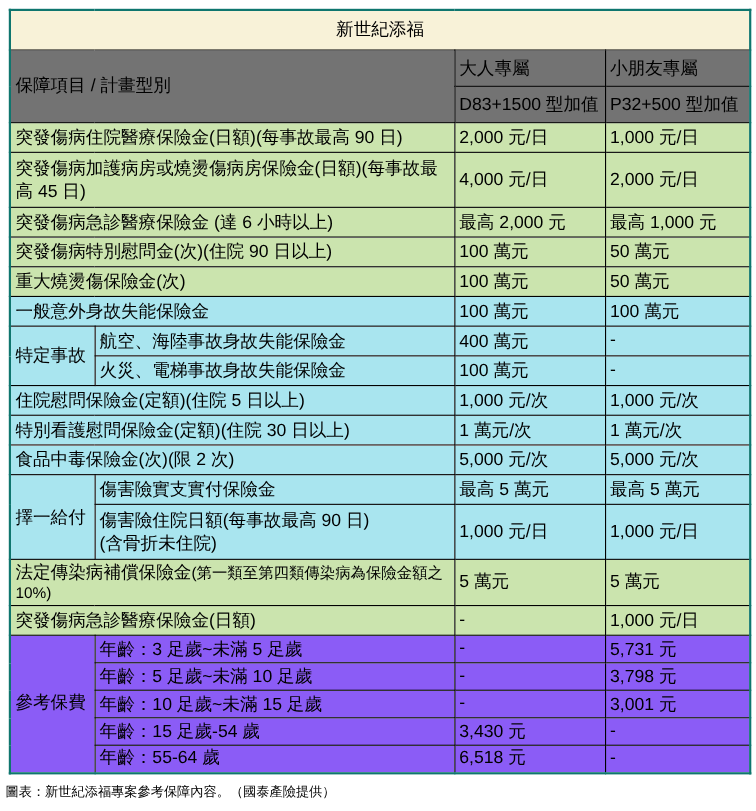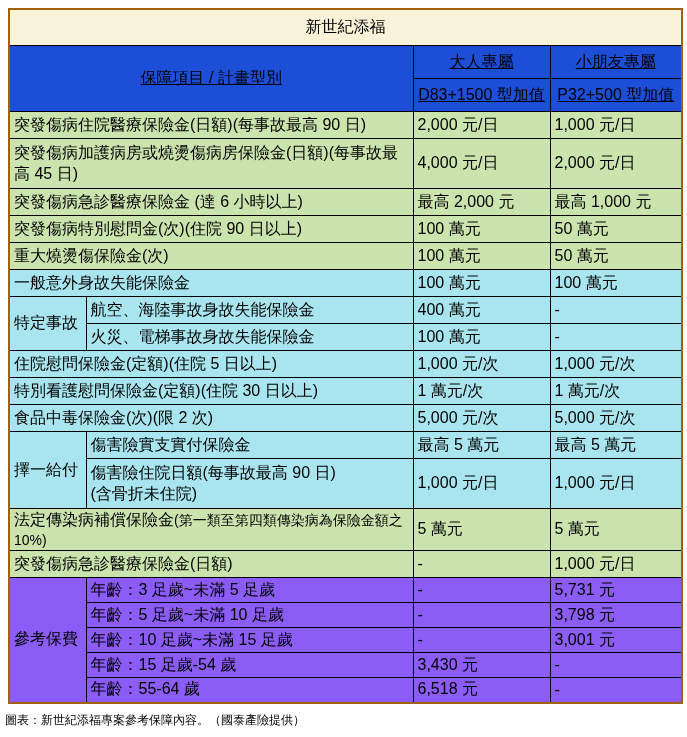--- a/index.html
+++ b/index.html
@@ -9,39 +9,38 @@
     font-family:"Liberation Sans","DejaVu Sans",sans-serif;
     color:#000;
     position:relative;
     overflow:hidden;
   }
   table.benefit{
     position:absolute;left:8px;top:8px;
     width:673px;
     border-collapse:collapse;
     table-layout:fixed;
-    border:2px solid #a16207;
+    border:2px solid #0f766e;
   }
   table.benefit td{
     border:1px solid #000;
     font-size:16px;
     padding:1px 4px;
     overflow:hidden;
   }
   td.title{
     text-align:center;
     font-size:21px;
     background:#f8f2d8;
     height:33px;
   }
   td.hdr{
-    background:#1d4ed8;
-    text-align:center;
+    background:#737373;
+    text-align:left;
     height:30px;
-    text-decoration:underline;
   }
   tr.green td{background:#cbe4ae;}
   tr.cyan td{background:#a9e5ef;}
   tr.pink td{background:#8b5cf6;}
   td.item{text-align:left;padding-left:6px;}
   td.val{text-align:left;}
   td.group{text-align:left;padding:1px 2px;}
   span.note{font-size:14px;}
   .cap{
     position:absolute;left:5px;top:712px;

